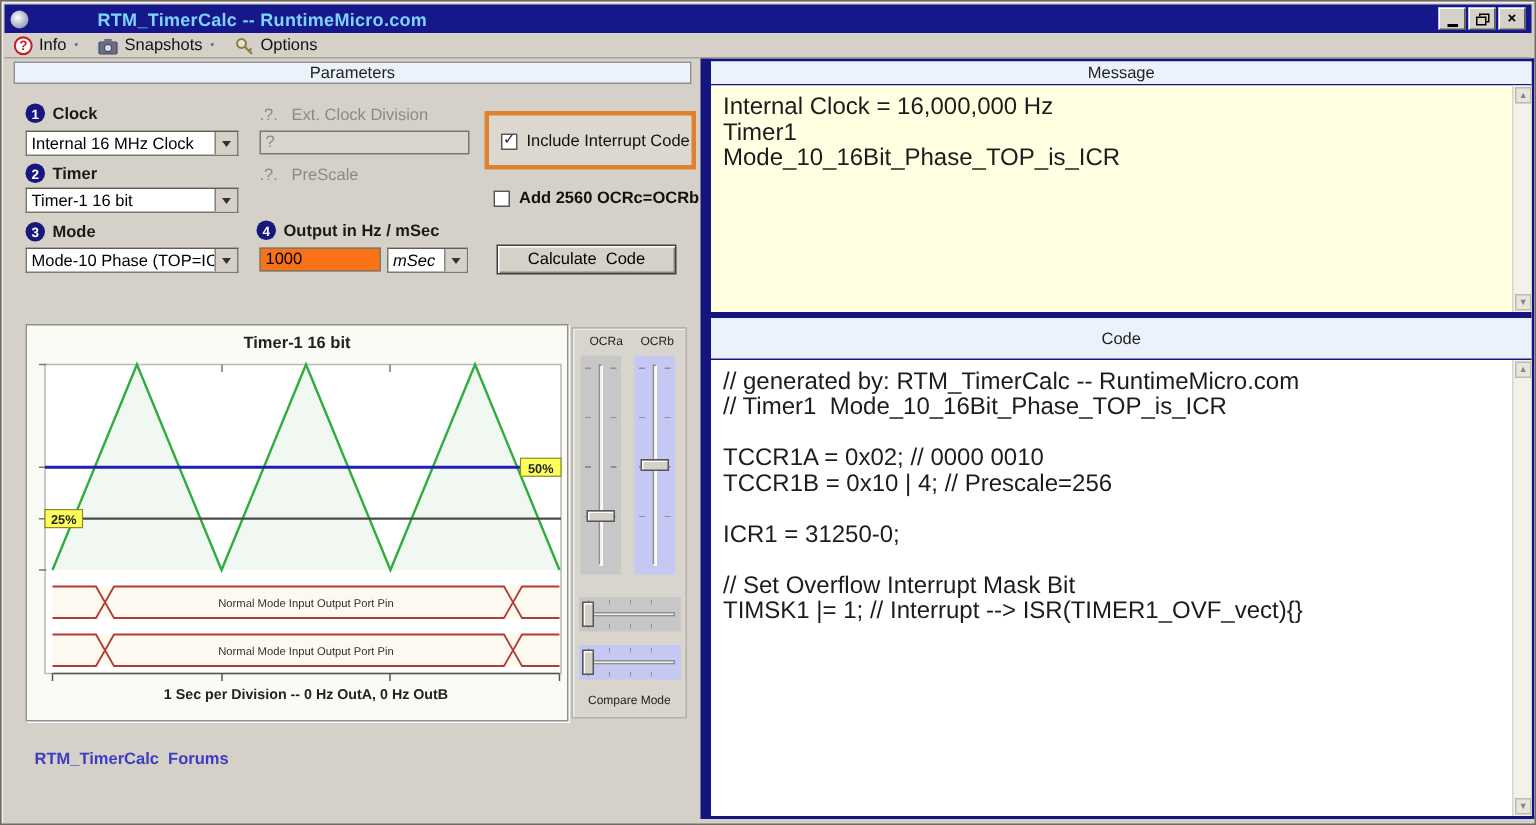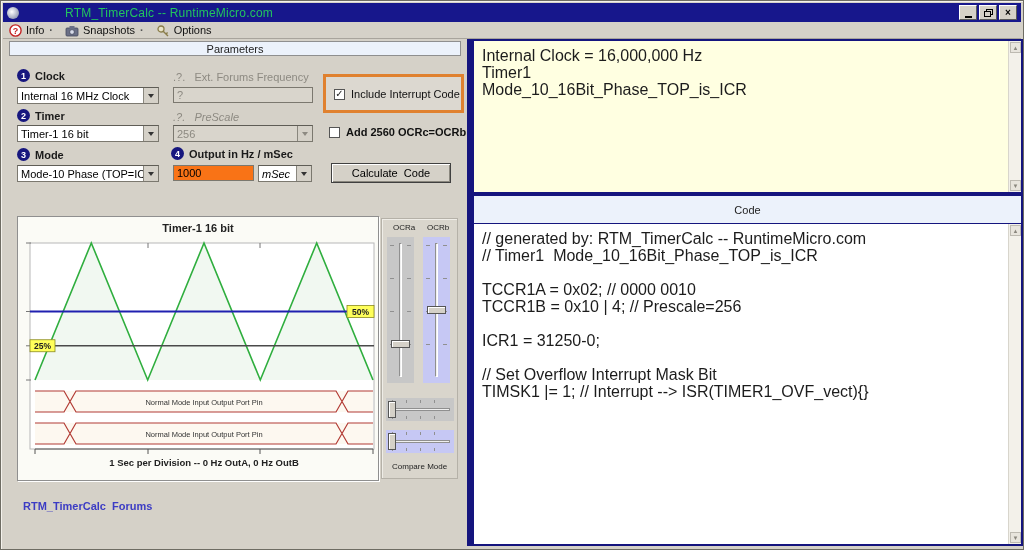--- a/index.html
+++ b/index.html
@@ -5,21 +5,21 @@
   html,body{margin:0;padding:0;background:#808080;}
   *{box-sizing:border-box;}
   body{font-family:"Liberation Sans","DejaVu Sans",sans-serif;}
   #app{position:relative;width:1024px;height:550px;background:#d5d1c8;overflow:hidden;
        border:1px solid #6e6c63;box-shadow:inset 1px 1px 0 #f4f2ec;}
 
   
   #titlebar{position:absolute;left:2px;top:2px;right:2px;height:19px;background:#17178c;
             display:flex;align-items:center;padding:0 4px;}
   #titlebar .app-ico{width:12px;height:12px;border-radius:50%;background:radial-gradient(circle at 40% 40%,#fff,#9aa0b8 70%,#5a608a);margin-right:6px;flex:0 0 auto;}
-  #titlebar .ttl{color:#22c55e;font-size:12px;font-weight:normal;letter-spacing:.2px;white-space:pre;padding-left:40px;}
+  #titlebar .ttl{color:#7dd3fc;font-size:12px;font-weight:bold;letter-spacing:.2px;white-space:pre;padding-left:40px;}
   #winbtns{margin-left:auto;display:flex;gap:2px;}
   .wbtn{width:18px;height:15px;background:#d5d1c8;border:1px solid #fff;border-right-color:#5a5a5a;border-bottom-color:#5a5a5a;
         display:flex;align-items:center;justify-content:center;font-size:10px;font-weight:bold;color:#000;cursor:default;}
   .wbtn .min-glyph{display:block;width:7px;height:2px;background:#000;margin-top:8px;}
   .restore-glyph{position:relative;width:9px;height:8px;display:block;}
   .restore-glyph::before{content:"";position:absolute;top:0;right:0;width:5px;height:4px;border:1px solid #000;}
   .restore-glyph::after{content:"";position:absolute;bottom:0;left:0;width:5px;height:4px;border:1px solid #000;background:#d5d1c8;}
 
   
   #menubar{position:absolute;left:2px;top:21px;right:2px;height:17px;background:#d5d1c8;
@@ -167,46 +167,42 @@
 
   <div class="labrow" style="left:16px;top:68px;">
     <span class="num-badge">1</span>
     <span class="fld-label">Clock</span>
   </div>
   <div class="combo" style="left:16px;top:86px;width:142px;">
     <span class="val">Internal 16 MHz Clock</span>
     <span class="dd-btn"></span>
   </div>
   <div class="labrow" style="left:172px;top:70px;">
-    <span class="fld-label-dis">.?.   Ext. Forums Frequency</span>
+    <span class="fld-label-dis">.?.   Ext. Clock Division</span>
   </div>
   <div class="tbox disabled" style="left:172px;top:86px;width:140px;">
     <span>?</span>
   </div>
   <div id="interrupt-box">
     <div class="chk-row" style="left:8px;top:11px;">
       <span class="chk">✓</span>
       <span>Include Interrupt Code</span>
     </div>
   </div>
 
   <div class="labrow" style="left:16px;top:108px;">
     <span class="num-badge">2</span>
     <span class="fld-label">Timer</span>
   </div>
   <div class="combo" style="left:16px;top:124px;width:142px;">
     <span class="val">Timer-1 16 bit</span>
     <span class="dd-btn"></span>
   </div>
-  <div class="labrow" style="left:172px;top:110px;font-style:italic;">
+  <div class="labrow" style="left:172px;top:110px;">
     <span class="fld-label-dis">.?.   PreScale</span>
-  </div>
-  <div class="combo disabled" style="left:172px;top:124px;width:140px;">
-    <span class="val">256</span>
-    <span class="dd-btn"></span>
   </div>
   <div class="chk-row" style="left:328px;top:125px;">
     <span class="chk"></span>
     <span style="font-weight:bold;">Add 2560 OCRc=OCRb</span>
   </div>
 
   <div class="labrow" style="left:16px;top:147px;">
     <span class="num-badge">3</span>
     <span class="fld-label">Mode</span>
   </div>
@@ -286,20 +282,23 @@
       <span class="htrack"></span>
       <span class="hthumb" style="left:2px;"></span>
     </div>
     <span class="sl-label" style="left:10px;top:243px;">Compare Mode</span>
   </div>
 
   <a id="forums-link">RTM_TimerCalc  Forums</a>
 
   <div id="divider"></div>
   <div id="right-pane">
+    <div id="msg-header" class="panel-header">
+      <span>Message</span>
+    </div>
     <div id="msg-body">
       <div class="textlines">
           <div class="tline">Internal Clock = 16,000,000 Hz</div>
           <div class="tline">Timer1</div>
           <div class="tline">Mode_10_16Bit_Phase_TOP_is_ICR</div>
         </div>
       <div class="vscroll">
         <span class="sbtn up">▲</span>
         <span class="sbtn down">▼</span>
       </div>

